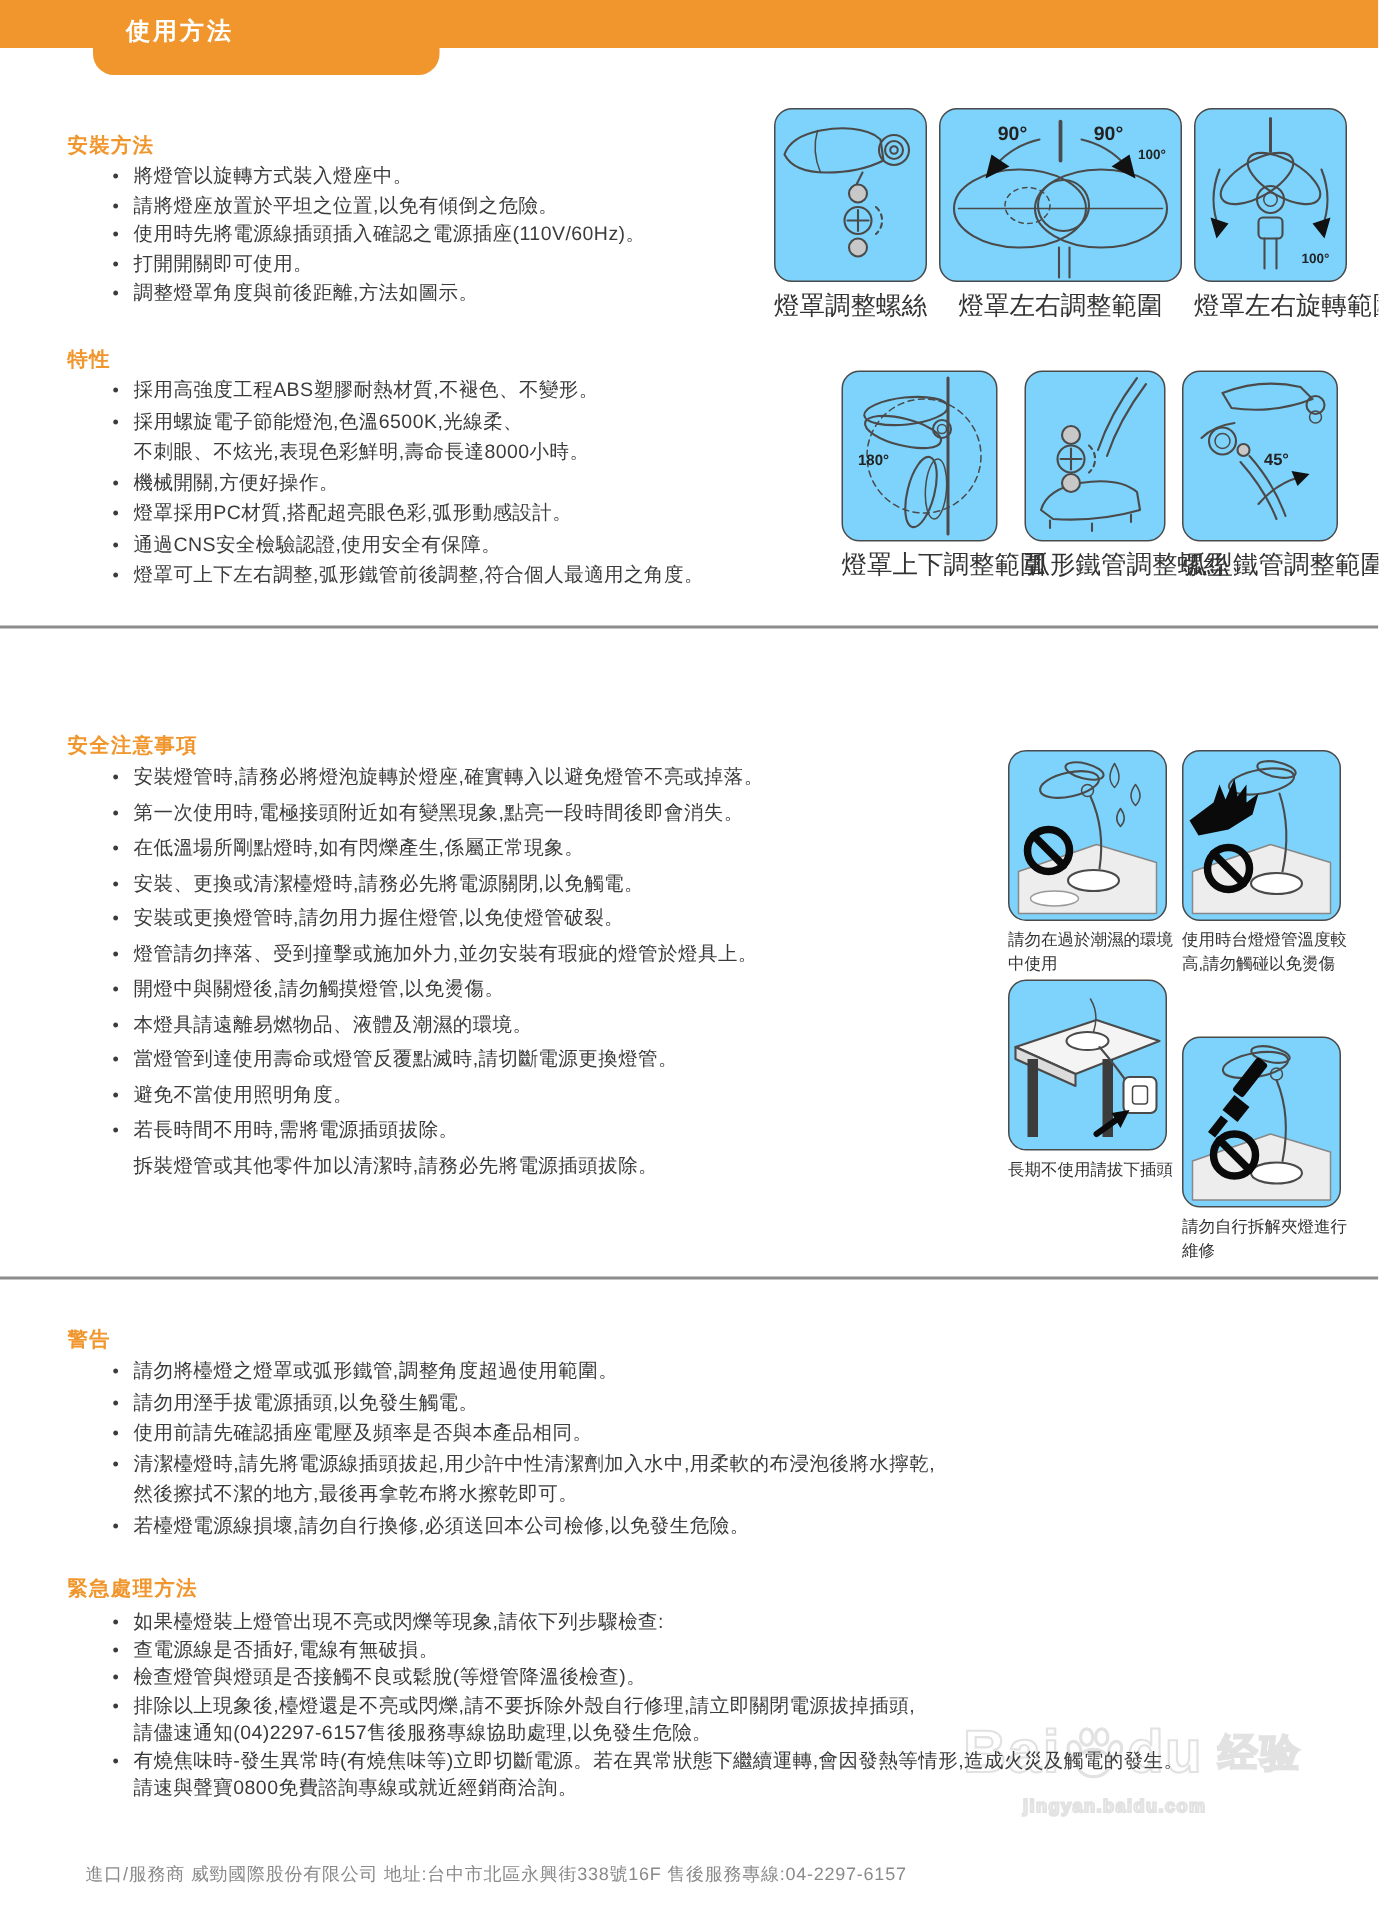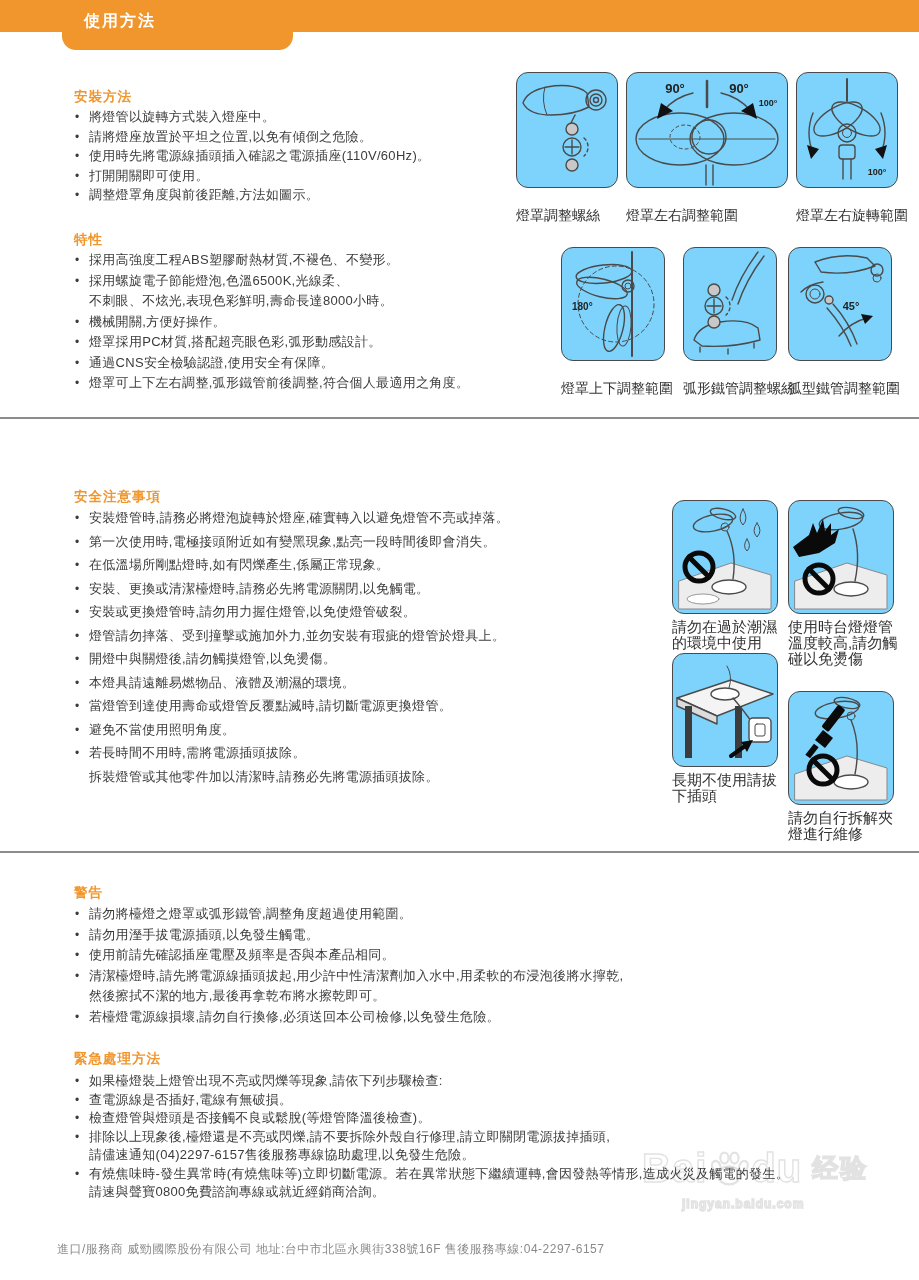--- a/index.html
+++ b/index.html
@@ -4,32 +4,32 @@
 <style>
   html,body{margin:0;padding:0;background:#fff;}
   .page{position:relative;width:919px;height:1280px;background:#fff;overflow:hidden;
         font-family:"Liberation Sans","DejaVu Sans",sans-serif;color:#3b3b3b;}
   
   .topbar{position:absolute;z-index:2;top:0;left:0;width:919px;height:32px;background:#F0962D;}
   .tab{position:absolute;z-index:3;top:0;left:62px;width:231px;height:50px;background:#F0962D;
        border-radius:0 0 14px 14px;}
   .tab-label{position:absolute;left:22px;top:11px;color:#fff;font-weight:bold;font-size:16px;letter-spacing:2px;}
   
-  .sec{position:absolute;z-index:2;left:74px;margin:0;color:#F0962D;font-size:13.5px;font-weight:bold;letter-spacing:1px;}
+  .sec{position:absolute;z-index:2;left:45px;margin:0;color:#F0962D;font-size:13.5px;font-weight:bold;letter-spacing:1px;}
   ul.list{position:absolute;z-index:2;left:74px;margin:0;padding:0;list-style:none;}
   ul.list li{position:relative;padding-left:15px;font-size:13px;line-height:14px;white-space:nowrap;letter-spacing:0.3px;}
   ul.list li::before{content:"•";position:absolute;left:1px;top:0;font-size:12px;color:#3b3b3b;}
   ul.list li.cont{padding-left:15px;}
   ul.list li.cont::before{content:none;}
   .gap5 li{margin-bottom:5.5px;} .gap6 li{margin-bottom:6.5px;} .gap9 li{margin-bottom:9.5px;} .gap4 li{margin-bottom:4.5px;}
   
   .fig{position:absolute;z-index:2;margin:0;}
   .figbox{border:1.6px solid #4a4a4a;border-radius:12px;background:#7dd3fc;}
-  .fig figcaption{margin-top:19px;font-size:14px;color:#333;text-align:left;white-space:nowrap;}
-  .sfig figcaption{font-size:15px;line-height:16px;text-align:left;white-space:normal;width:116px;margin-top:5px;}
+  .fig figcaption{margin-top:4px;font-size:17px;color:#333;text-align:center;white-space:nowrap;}
+  .sfig figcaption{font-size:11px;line-height:16px;text-align:left;white-space:normal;width:116px;margin-top:5px;}
   .figbox svg{display:block;stroke:#4a4a4a;fill:none;stroke-width:1.4;stroke-linecap:round;stroke-linejoin:round;}
   .figbox svg .thin{stroke-width:1;}
   .figbox svg text{stroke:none;fill:#222;font-weight:bold;font-family:"Liberation Sans",sans-serif;}
   
   .divider{position:absolute;z-index:2;left:0;width:919px;height:2px;background:#8c8c8c;}
   
   .wm{position:absolute;z-index:1;left:642px;top:1146px;width:275px;
       color:#fff;-webkit-text-stroke:1.4px #e2e2e2;font-weight:bold;}
   .wm-row{display:flex;align-items:center;gap:2px;}
   .wm-big{font-size:40px;letter-spacing:1px;}

